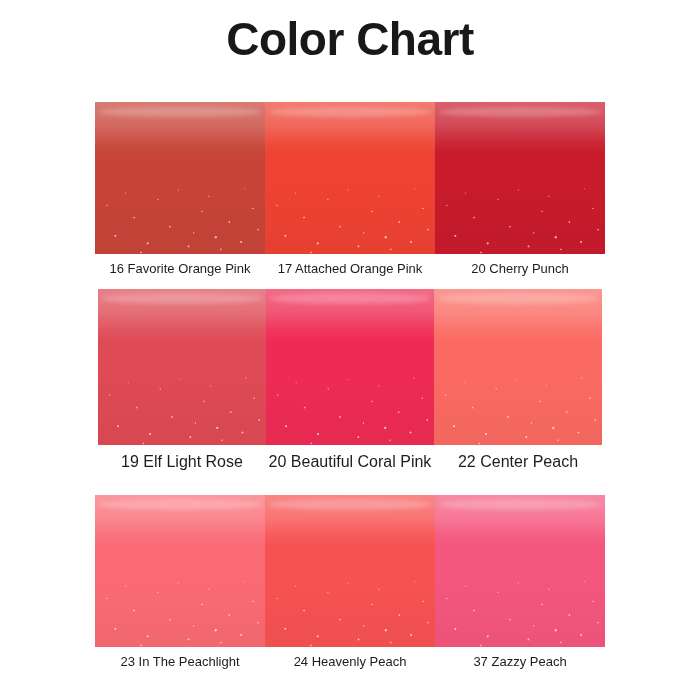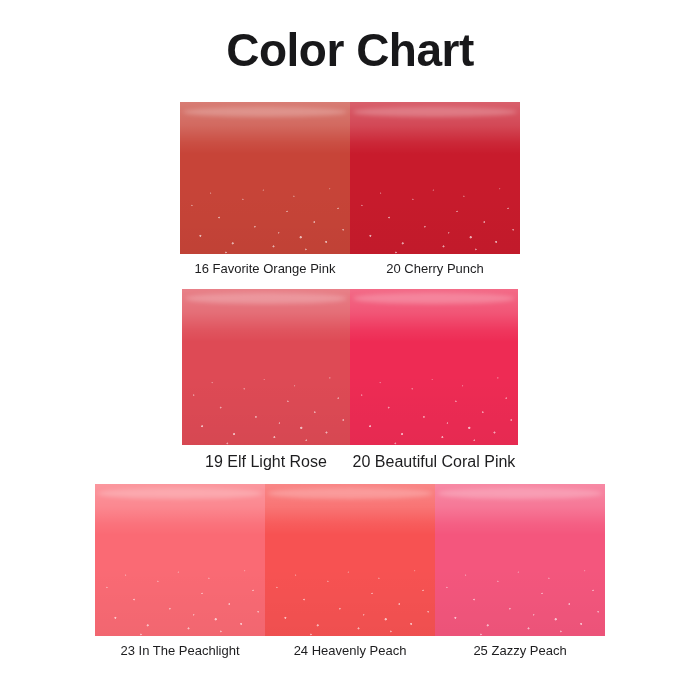--- a/index.html
+++ b/index.html
@@ -25,21 +25,21 @@
 
   
   .chart-title {
     width: 100%;
     text-align: center;
     font-size: 46px;
     font-weight: bold;
     letter-spacing: -0.5px;
     color: #18181a;
     margin: 0;
-    padding-top: 27px;
+    padding-top: 16px;
     line-height: 1.0;
     font-family: "Liberation Sans", sans-serif;
   }
 
   
   .swatch-rows {
     position: absolute;
     top: 102px;
     left: 0;
     width: 700px;
@@ -47,21 +47,21 @@
 
   .swatch-row {
     display: flex;
     flex-direction: row;
     justify-content: center;
     align-items: flex-start;
   }
 
   .row-1 { margin-left: 94px; margin-right: 94px; justify-content: center; }
   .row-2 { margin-left: 14px; margin-right: 14px; margin-top: 12px; }
-  .row-3 { margin-left: 94px; margin-right: 94px; margin-top: 13px; }
+  .row-3 { margin-left: 94px; margin-right: 94px; margin-top: 24px; }
 
   .swatch-cell {
     display: flex;
     flex-direction: column;
     align-items: center;
     position: relative;
   }
 
   .swatch-patch {
     position: relative;
@@ -174,20 +174,29 @@
       <div class="swatch-cell">
         <div class="swatch-patch" style="background-color: rgb(199, 68, 56);">
           <div class="gloss"></div>
           <div class="gloss-streak"></div>
           <div class="shade"></div>
           <div class="speckle"></div>
         </div>
         <div class="swatch-label">16 Favorite Orange Pink</div>
       </div>
       <div class="swatch-cell">
+        <div class="swatch-patch" style="background-color: rgb(238, 66, 51);">
+          <div class="gloss"></div>
+          <div class="gloss-streak"></div>
+          <div class="shade"></div>
+          <div class="speckle"></div>
+        </div>
+        <div class="swatch-label">17 Attached Orange Pink</div>
+      </div>
+      <div class="swatch-cell">
         <div class="swatch-patch" style="background-color: rgb(200, 27, 44);">
           <div class="gloss"></div>
           <div class="gloss-streak"></div>
           <div class="shade"></div>
           <div class="speckle"></div>
         </div>
         <div class="swatch-label">20 Cherry Punch</div>
       </div>
     </div>
 
@@ -203,20 +212,29 @@
       </div>
       <div class="swatch-cell">
         <div class="swatch-patch" style="background-color: rgb(238, 43, 84);">
           <div class="gloss"></div>
           <div class="gloss-streak"></div>
           <div class="shade"></div>
           <div class="speckle"></div>
         </div>
         <div class="swatch-label">20 Beautiful Coral Pink</div>
       </div>
+      <div class="swatch-cell">
+        <div class="swatch-patch" style="background-color: rgb(250, 106, 98);">
+          <div class="gloss"></div>
+          <div class="gloss-streak"></div>
+          <div class="shade"></div>
+          <div class="speckle"></div>
+        </div>
+        <div class="swatch-label">22 Center Peach</div>
+      </div>
     </div>
 
     <div class="swatch-row row-3">
       <div class="swatch-cell">
         <div class="swatch-patch" style="background-color: rgb(250, 106, 116);">
           <div class="gloss"></div>
           <div class="gloss-streak"></div>
           <div class="shade"></div>
           <div class="speckle"></div>
         </div>
@@ -231,18 +249,18 @@
         </div>
         <div class="swatch-label">24 Heavenly Peach</div>
       </div>
       <div class="swatch-cell">
         <div class="swatch-patch" style="background-color: rgb(244, 86, 125);">
           <div class="gloss"></div>
           <div class="gloss-streak"></div>
           <div class="shade"></div>
           <div class="speckle"></div>
         </div>
-        <div class="swatch-label">25 Zazzy Peach</div>
+        <div class="swatch-label">37 Zazzy Peach</div>
       </div>
     </div>
 
   </div>
 </div>
 
 </body></html>

